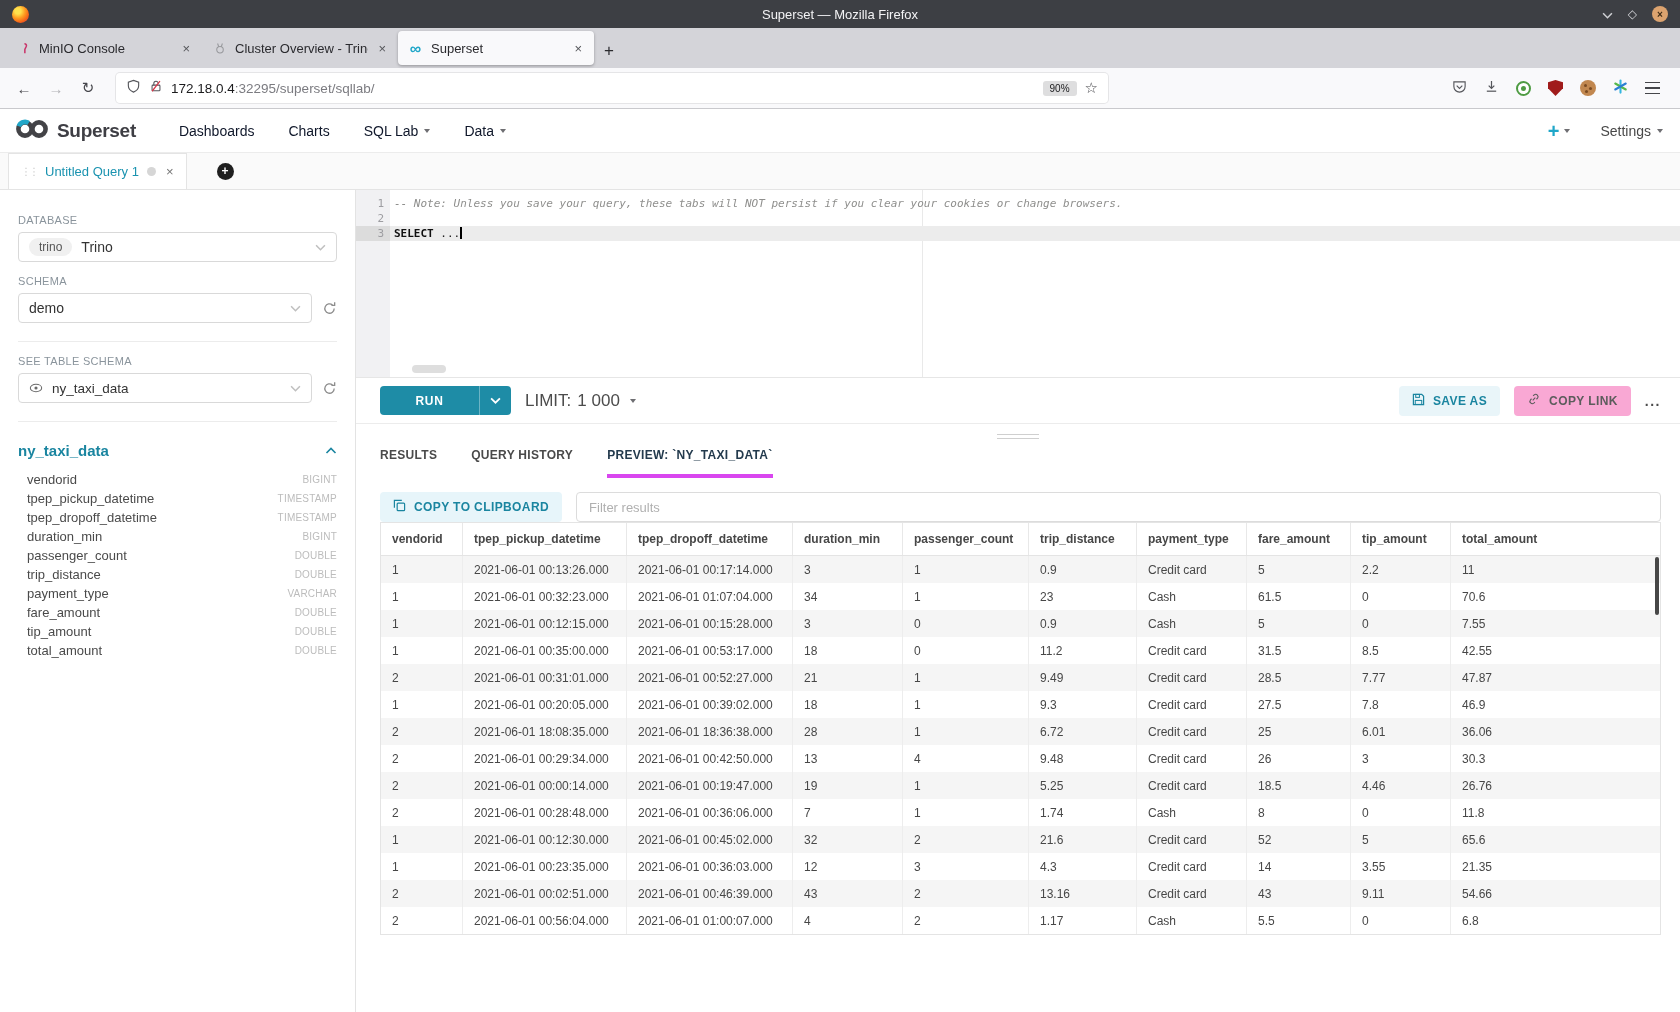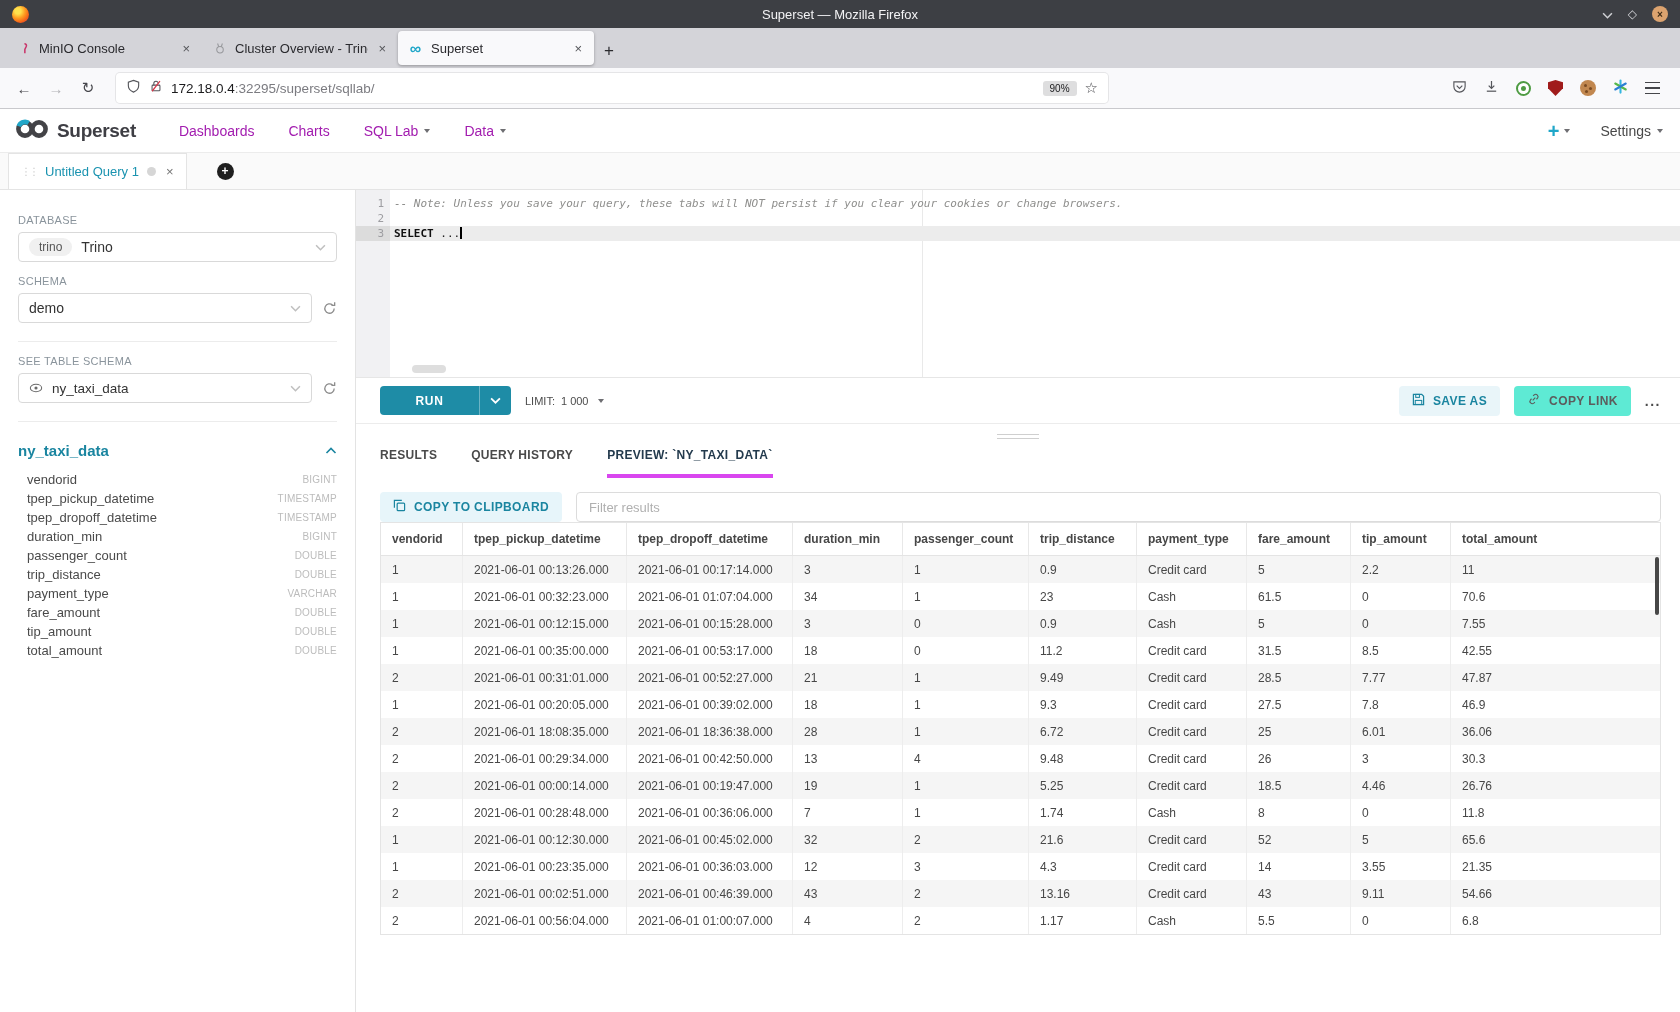--- a/index.html
+++ b/index.html
@@ -51,21 +51,21 @@
   .ext-cookie::after { content:""; position:absolute; left:4px; top:4px; width:3px; height:3px; border-radius:50%;
     background:#7a4b22; box-shadow:5px 3px 0 #7a4b22, 1px 6px 0 #7a4b22; }
   .burger { width:15px; height:12px; border-top:1.8px solid #45464a; border-bottom:1.8px solid #45464a; position:relative; }
   .burger::after { content:""; position:absolute; left:0; right:0; top:50%; height:1.8px; margin-top:-0.9px; background:#45464a; }
 
   
   .s-nav { height:44px; display:flex; align-items:center; padding:0 17px 0 14px;
     border-bottom:1px solid #ececec; background:#fff; }
   .brand { font-size:19px; font-weight:bold; color:#3e3e44; letter-spacing:-.3px; margin-left:7px; }
   .app-menu { display:flex; margin-left:26px; }
-  .menu-item { padding:0 17px; font-size:14px; color:#a21caf; display:flex; gap:6px; align-items:center; height:44px; }
+  .menu-item { padding:0 17px; font-size:14px; color:#0f172a; display:flex; gap:6px; align-items:center; height:44px; }
   .caret { width:0; height:0; border-left:3.5px solid transparent; border-right:3.5px solid transparent;
     border-top:4px solid #6e6e72; }
   .nav-right { margin-left:auto; display:flex; align-items:center; gap:30px; }
   .plus-btn { color:#20a7c9; font-size:20px; font-weight:bold; display:flex; gap:5px; align-items:center; line-height:1; }
   .settings-btn { font-size:14px; color:#484848; display:flex; gap:6px; align-items:center; }
 
   
   .qtab-row { height:37px; background:#fafafa; border-bottom:1px solid #e4e4e4;
     display:flex; align-items:flex-end; }
   .qtab { height:36px; margin-left:8px; background:#fff; border:1px solid #e4e4e4; border-bottom:none;
@@ -117,26 +117,26 @@
   .print-margin { position:absolute; left:532px; top:0; bottom:0; width:1px; background:#e9e9e9; }
   .hthumb { position:absolute; left:22px; bottom:4px; width:34px; height:8px; background:#dedede; border-radius:4px; }
 
   
   .run-row { height:46px; display:flex; align-items:center; gap:14px;
     padding:0 19px 0 24px; border-bottom:1px solid #ececec; }
   .run-btn { display:flex; height:29px; border-radius:4px; background:#1e8ca6; color:#fff; overflow:hidden; }
   .run-main { width:100px; display:flex; align-items:center; justify-content:center;
     font-size:12px; font-weight:bold; letter-spacing:.6px; border-right:1px solid rgba(255,255,255,.35); }
   .run-caret { width:31px; display:flex; align-items:center; justify-content:center; }
-  .limit { font-size:11px; color:#4c4c4c; display:flex; gap:6px; align-items:center; }
+  .limit { font-size:17px; color:#4c4c4c; display:flex; gap:6px; align-items:center; }
   .spacer { flex:1; }
   .btn-soft { height:30px; border-radius:4px; padding:0 13px; display:flex; gap:8px; align-items:center;
     font-size:12px; font-weight:bold; letter-spacing:.4px; }
   .btn-saveas { background:#e9f5f9; color:#1a85a0; }
-  .btn-copylink { background:#5eead4; color:#5c5c5c; }
+  .btn-copylink { background:#f9a8d4; color:#5c5c5c; }
   .more-dots { color:#4c4c4c; font-weight:bold; letter-spacing:1.5px; font-size:14px; }
 
   
   .drag-strip { height:24px; display:flex; flex-direction:column; gap:3px;
     align-items:center; justify-content:center; }
   .grip-line { width:42px; height:1px; background:#cfcfcf; }
   .stabs { display:flex; gap:34px; padding-left:24px; height:30px; }
   .stab { font-size:12px; font-weight:bold; letter-spacing:.3px; color:#4a4a4a; padding-bottom:9px; }
   .stab.active { color:#233a4d; border-bottom:4px solid #d946ef; }
 

